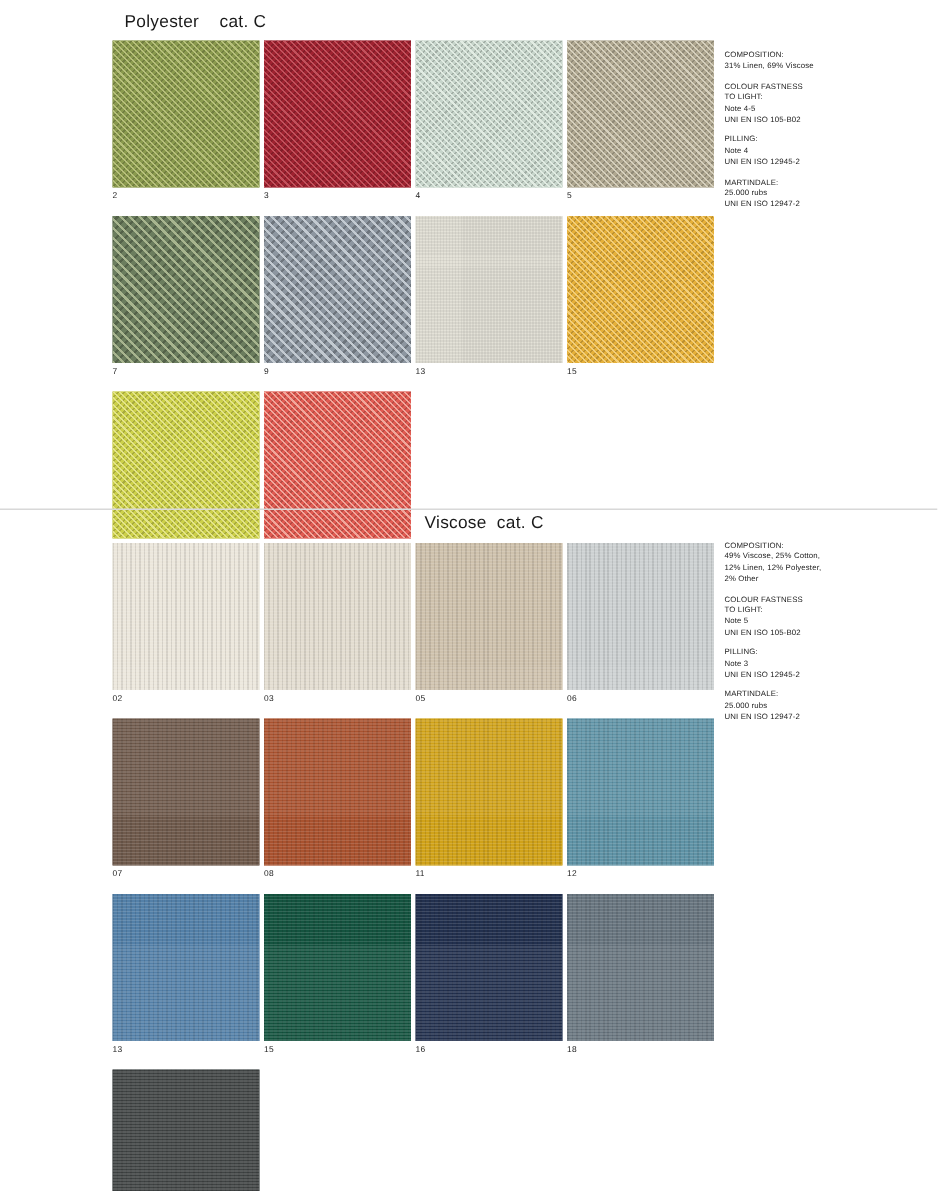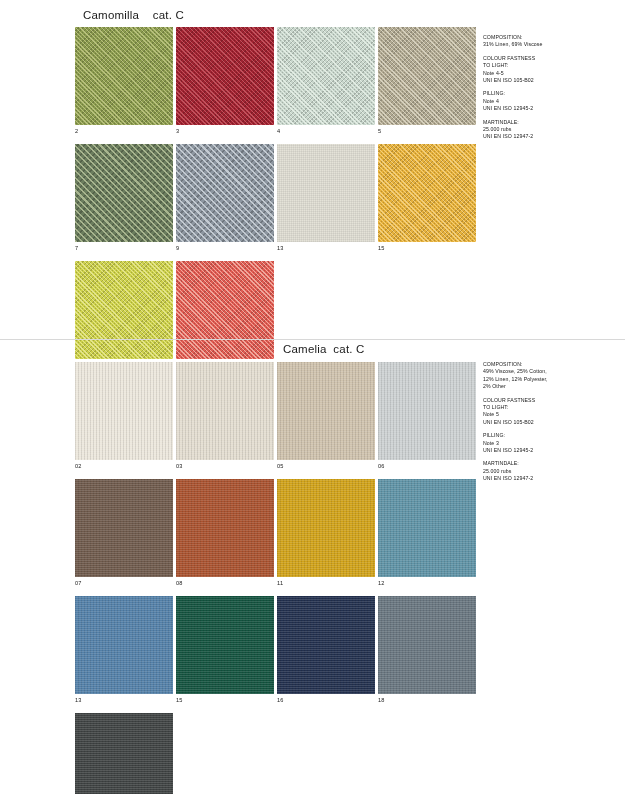--- a/index.html
+++ b/index.html
@@ -86,21 +86,21 @@
     height: 1px;
     background: #d8d8d8;
   }
   #divider-mid { top: 339px; }
 </style>
 </head>
 <body>
 
 <div class="page">
 
-  <div class="section-title" id="title-camomilla">Camomilla    cat. C</div>
+  <div class="section-title" id="title-camomilla">Polyester    cat. C</div>
 
   <div class="grid" id="grid-camomilla">
       <div class="cell">
         <div class="swatch" style="background: rgb(138, 154, 78);">
           <div class="tex" style="background: repeating-linear-gradient(45deg, rgb(183, 192, 124) 0px, rgb(183, 192, 124) 1px, transparent 1px, transparent 3px), repeating-linear-gradient(-45deg, rgba(0, 0, 0, 0.18) 0px, rgba(0, 0, 0, 0.18) 1px, transparent 1px, transparent 3px), rgb(138, 154, 78); background-blend-mode: normal, normal, normal;"></div>
         </div>
         <span class="code">2</span>
       </div>
       <div class="cell">
         <div class="swatch" style="background: rgb(158, 34, 48);">
@@ -176,21 +176,21 @@
       </div>
       <div class="blk">
         <span class="lbl">MARTINDALE:</span>
         <span class="ln">25.000 rubs</span>
         <span class="ln">UNI EN ISO 12947-2</span>
       </div>
     </div>
 
   <div class="divider" id="divider-mid"></div>
 
-  <div class="section-title" id="title-camelia">Camelia  cat. C</div>
+  <div class="section-title" id="title-camelia">Viscose  cat. C</div>
 
   <div class="grid" id="grid-camelia">
       <div class="cell">
         <div class="swatch" style="background: rgb(236, 231, 220);">
           <div class="tex" style="background: repeating-linear-gradient(0deg, rgba(255, 255, 255, 0.13) 0px, rgba(255, 255, 255, 0.13) 1px, transparent 1px, transparent 2px), repeating-linear-gradient(90deg, rgba(0, 0, 0, 0.1) 0px, rgba(0, 0, 0, 0.1) 1px, transparent 1px, transparent 3px), rgb(236, 231, 220);"></div>
         </div>
         <span class="code">02</span>
       </div>
       <div class="cell">
         <div class="swatch" style="background: rgb(227, 221, 208);">

